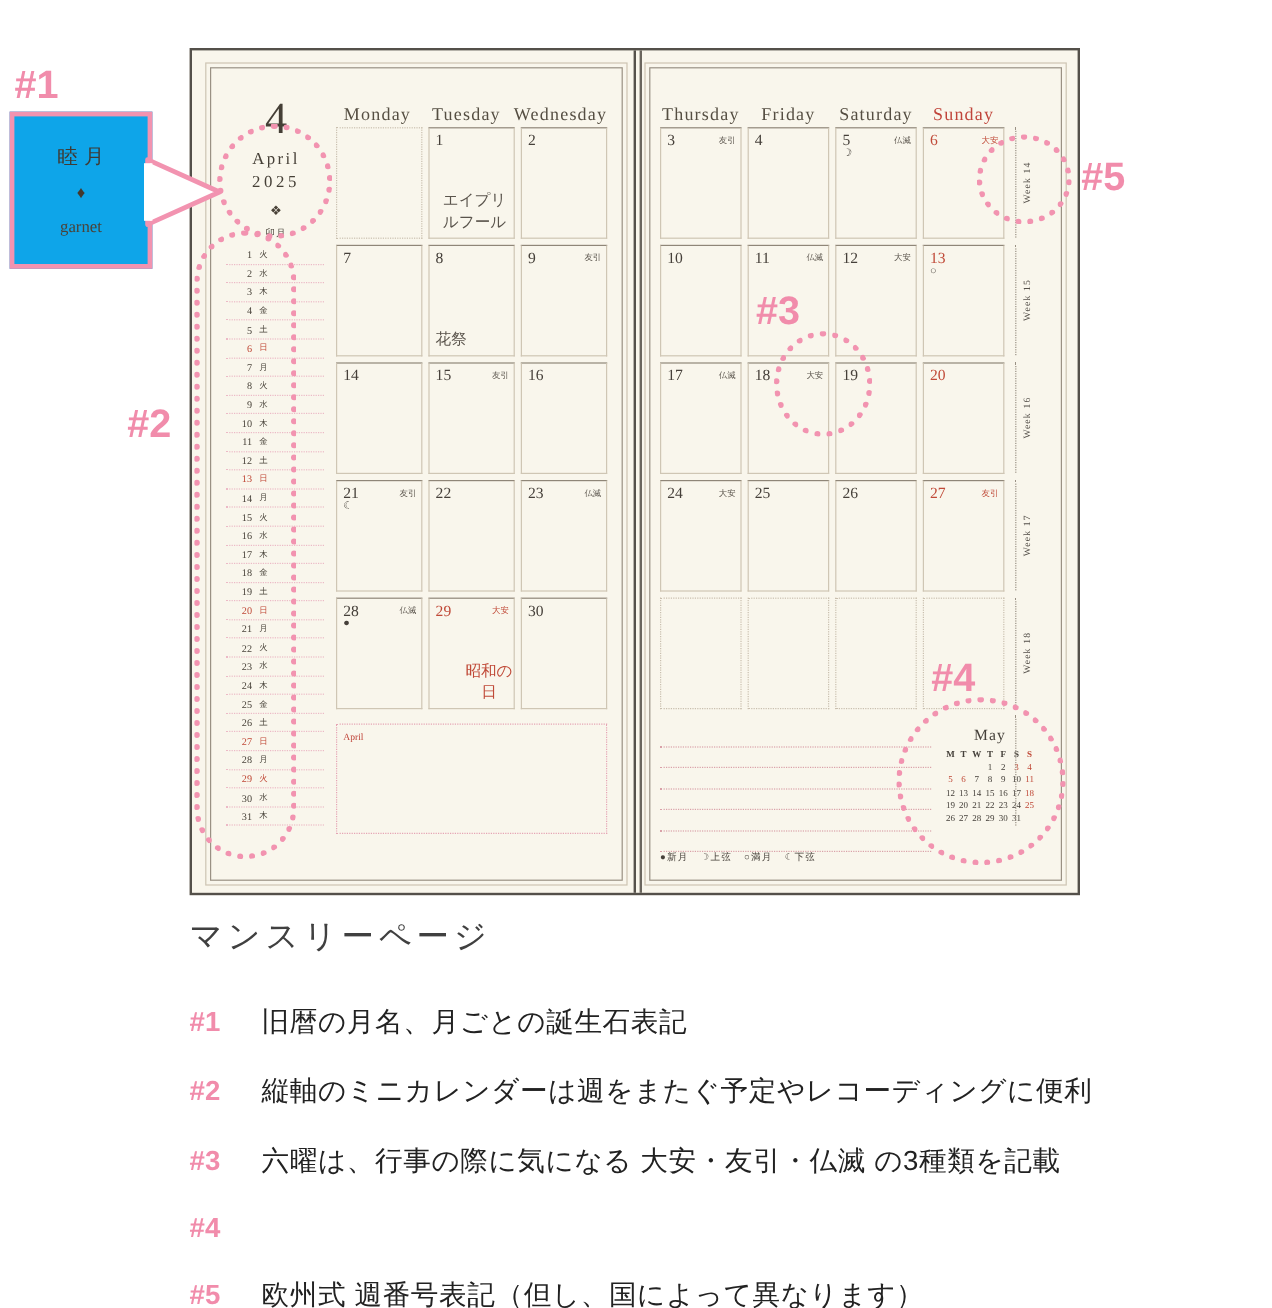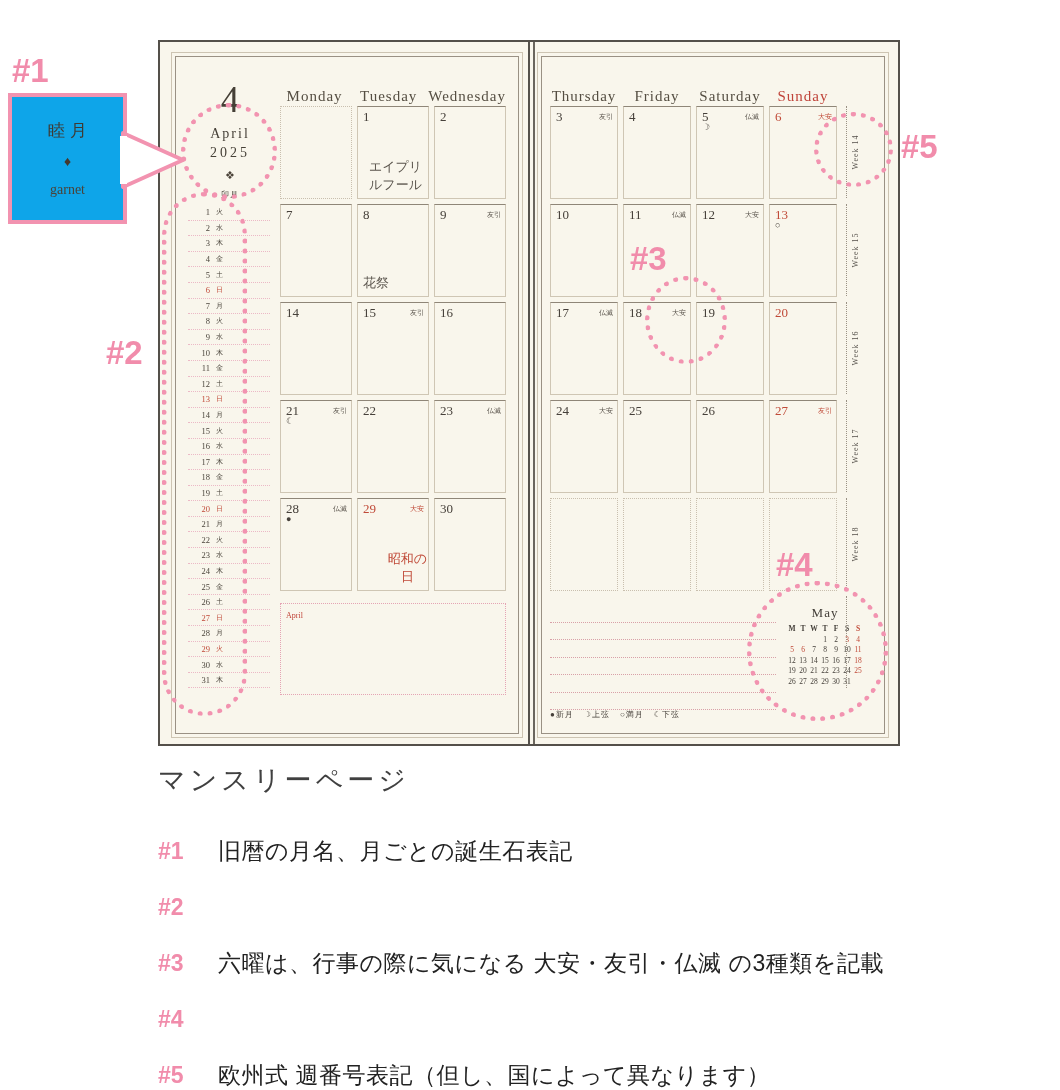--- a/index.html
+++ b/index.html
@@ -561,20 +561,21 @@
 
 <div class="caption">
   <div class="caption-title">マンスリーページ</div>
   <div class="cap-items">
       <div class="cap-item">
         <span class="cap-tag">#1</span>
         <span class="cap-text">旧暦の月名、月ごとの誕生石表記</span>
       </div>
       <div class="cap-item">
         <span class="cap-tag">#2</span>
+        <span class="cap-text">縦軸のミニカレンダーは週をまたぐ予定やレコーディングに便利</span>
       </div>
       <div class="cap-item">
         <span class="cap-tag">#3</span>
         <span class="cap-text">六曜は、行事の際に気になる 大安・友引・仏滅 の3種類を記載</span>
       </div>
       <div class="cap-item">
         <span class="cap-tag">#4</span>
       </div>
       <div class="cap-item">
         <span class="cap-tag">#5</span>

